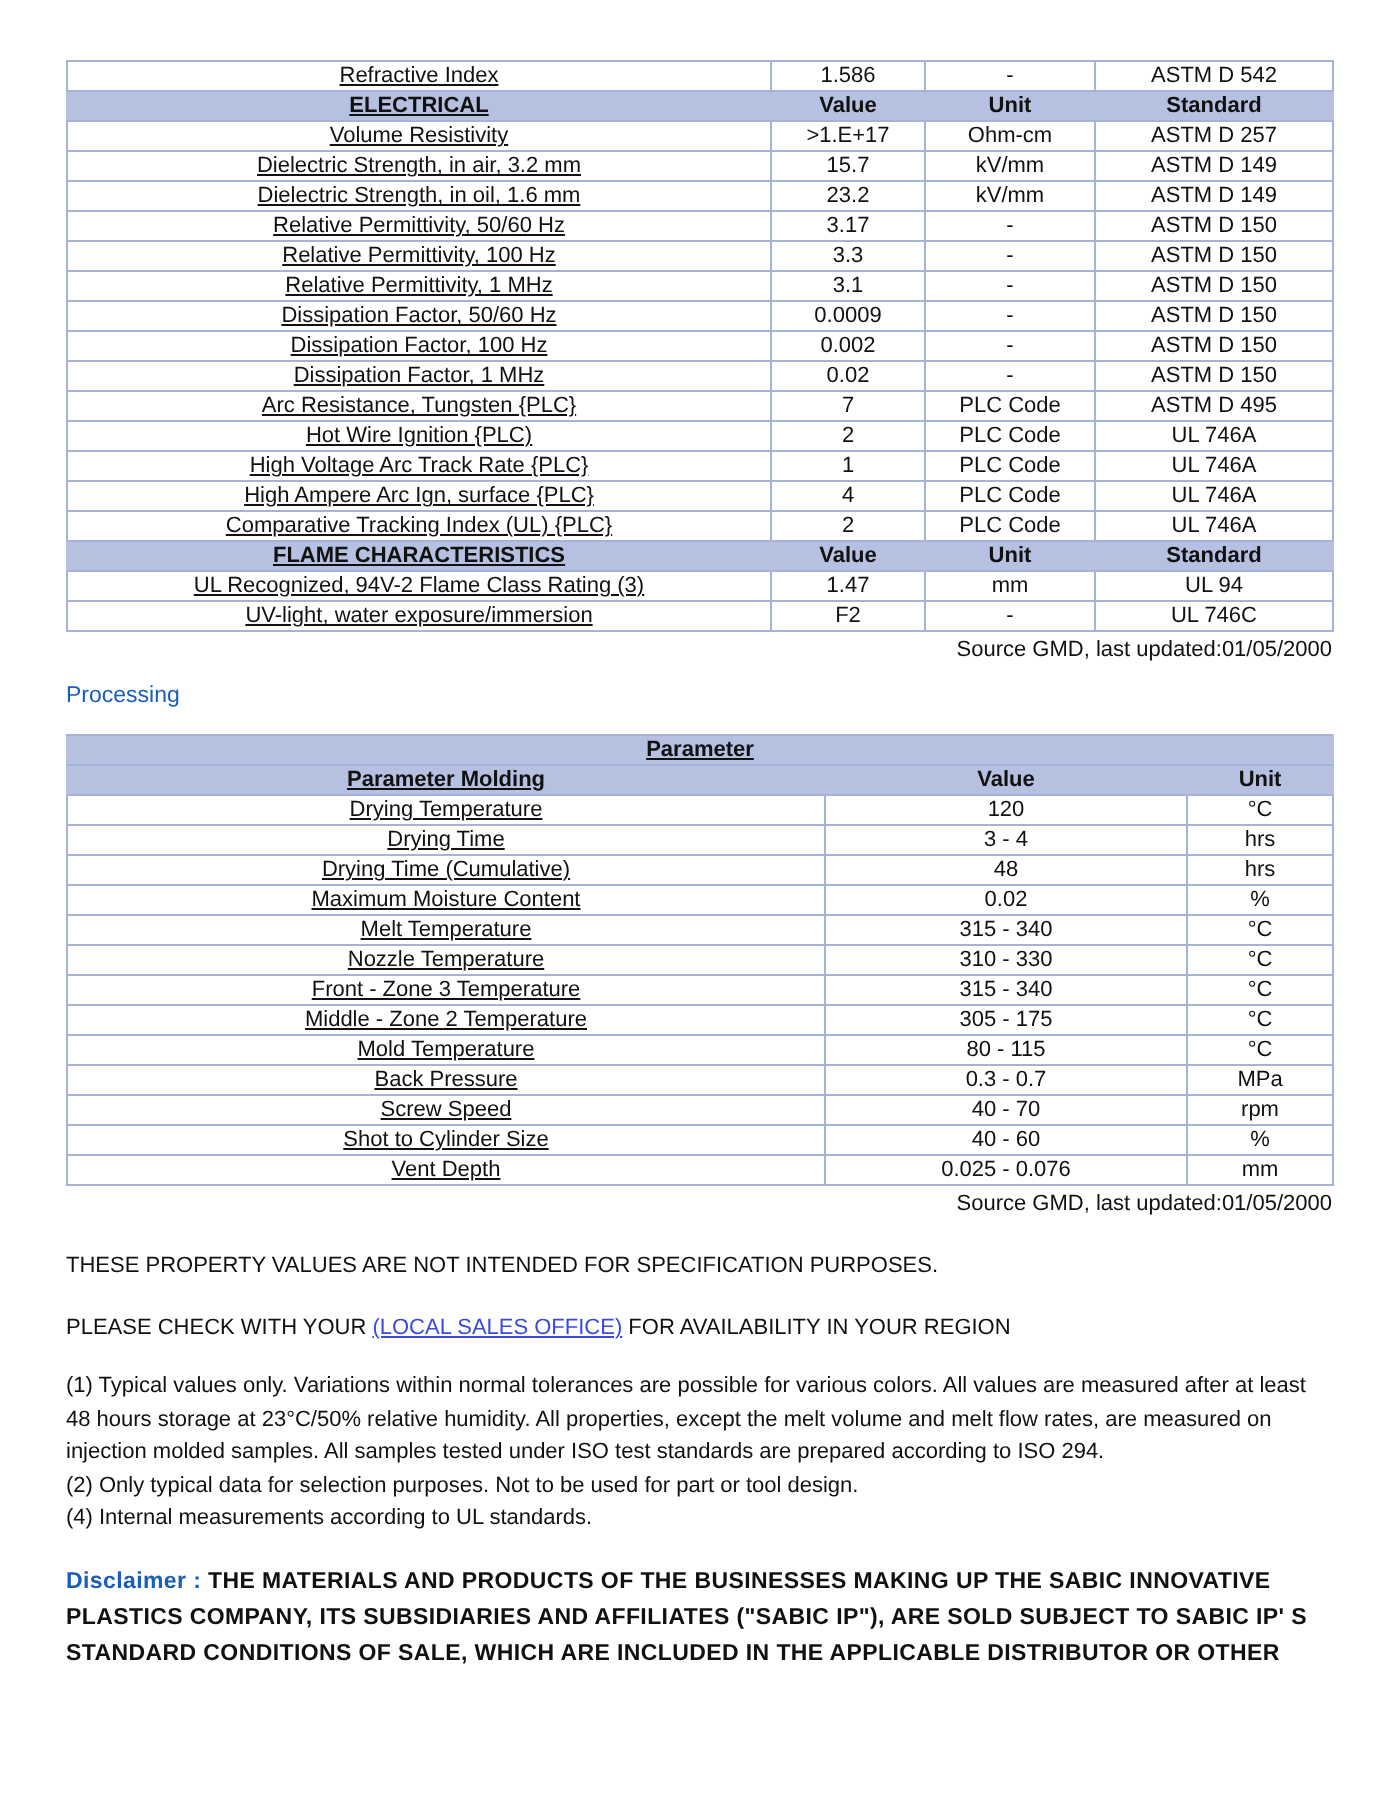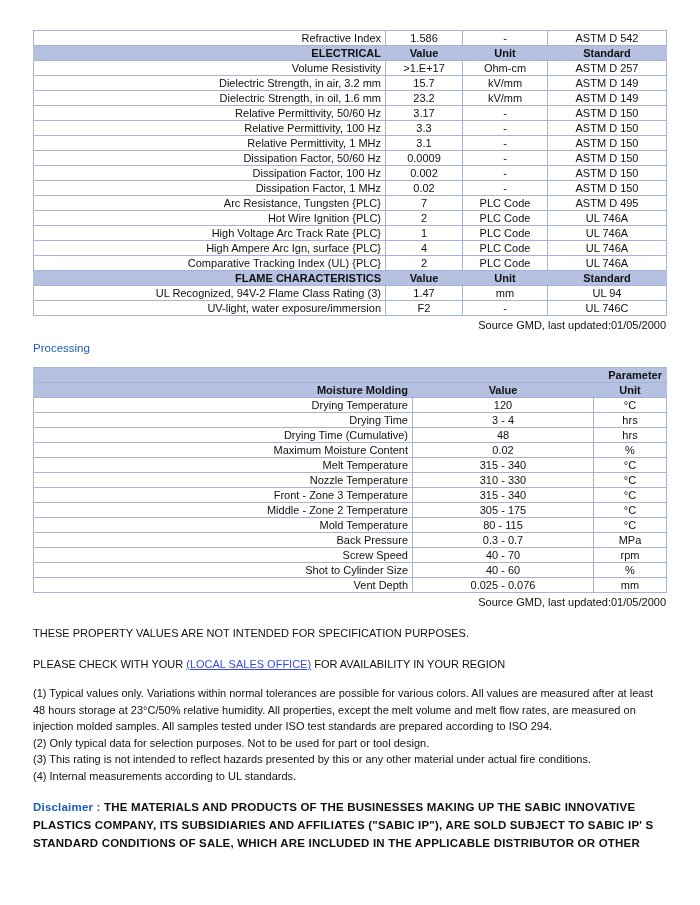--- a/index.html
+++ b/index.html
@@ -19,21 +19,21 @@
   .page{width:700px;padding:30px 33px 0 33px;}
   table{
     border-collapse:collapse;table-layout:fixed;width:633px;
     font-size:11px;color:var(--ink);
   }
   td{
     border:1px solid var(--bd);
     height:15px;padding:0 4px;line-height:14px;
     overflow:hidden;white-space:nowrap;
   }
-  td.lbl{text-align:right;}
+  td.lbl{text-align:center;text-decoration:underline;}
   td.ctr{text-align:center;}
   tr.hdr td{
     background:var(--hdr-bg);
     font-weight:bold;
     border-left-color:var(--hdr-bg);
     border-right-color:var(--hdr-bg);
   }
   .source-note{
     width:633px;text-align:right;font-size:11px;
     margin:3px 0 0 0;line-height:13px;
@@ -191,21 +191,21 @@
     <colgroup>
       <col style="width:379px">
         <col style="width:181px">
         <col style="width:73px">
     </colgroup>
     <tbody id="processing-tbody">
         <tr class="hdr">
           <td class="lbl" colspan="3">Parameter</td>
         </tr>
         <tr class="hdr">
-          <td class="lbl">Moisture Molding</td>
+          <td class="lbl">Parameter Molding</td>
           <td class="ctr">Value</td>
           <td class="ctr">Unit</td>
         </tr>
         <tr>
           <td class="lbl">Drying Temperature</td>
           <td class="ctr">120</td>
           <td class="ctr">°C</td>
         </tr>
         <tr>
           <td class="lbl">Drying Time</td>
@@ -272,19 +272,18 @@
 
   <div class="source-note">Source GMD, last updated:01/05/2000</div>
 
   <p class="caps-note">THESE PROPERTY VALUES ARE NOT INTENDED FOR SPECIFICATION PURPOSES.</p>
 
   <p class="caps-note"><span>PLEASE CHECK WITH YOUR </span><a href="#" class="link">(LOCAL SALES OFFICE)</a><span> FOR AVAILABILITY IN YOUR REGION</span></p>
 
   <div class="notes" id="notes-block">
       <div class="note">(1) Typical values only. Variations within normal tolerances are possible for various colors. All values are measured after at least 48 hours storage at 23°C/50% relative humidity. All properties, except the melt volume and melt flow rates, are measured on injection molded samples. All samples tested under ISO test standards are prepared according to ISO 294.</div>
       <div class="note">(2) Only typical data for selection purposes. Not to be used for part or tool design.</div>
-      <div class="note">(3) This rating is not intended to reflect hazards presented by this or any other material under actual fire conditions.</div>
       <div class="note">(4) Internal measurements according to UL standards.</div>
     </div>
 
   <p class="disclaimer"><span class="disclaimer-label">Disclaimer :</span><span> THE MATERIALS AND PRODUCTS OF THE BUSINESSES MAKING UP THE SABIC INNOVATIVE PLASTICS COMPANY, ITS SUBSIDIARIES AND AFFILIATES ("SABIC IP"), ARE SOLD SUBJECT TO SABIC IP' S STANDARD CONDITIONS OF SALE, WHICH ARE INCLUDED IN THE APPLICABLE DISTRIBUTOR OR OTHER</span></p>
 
 </div>
 
 </body></html>

